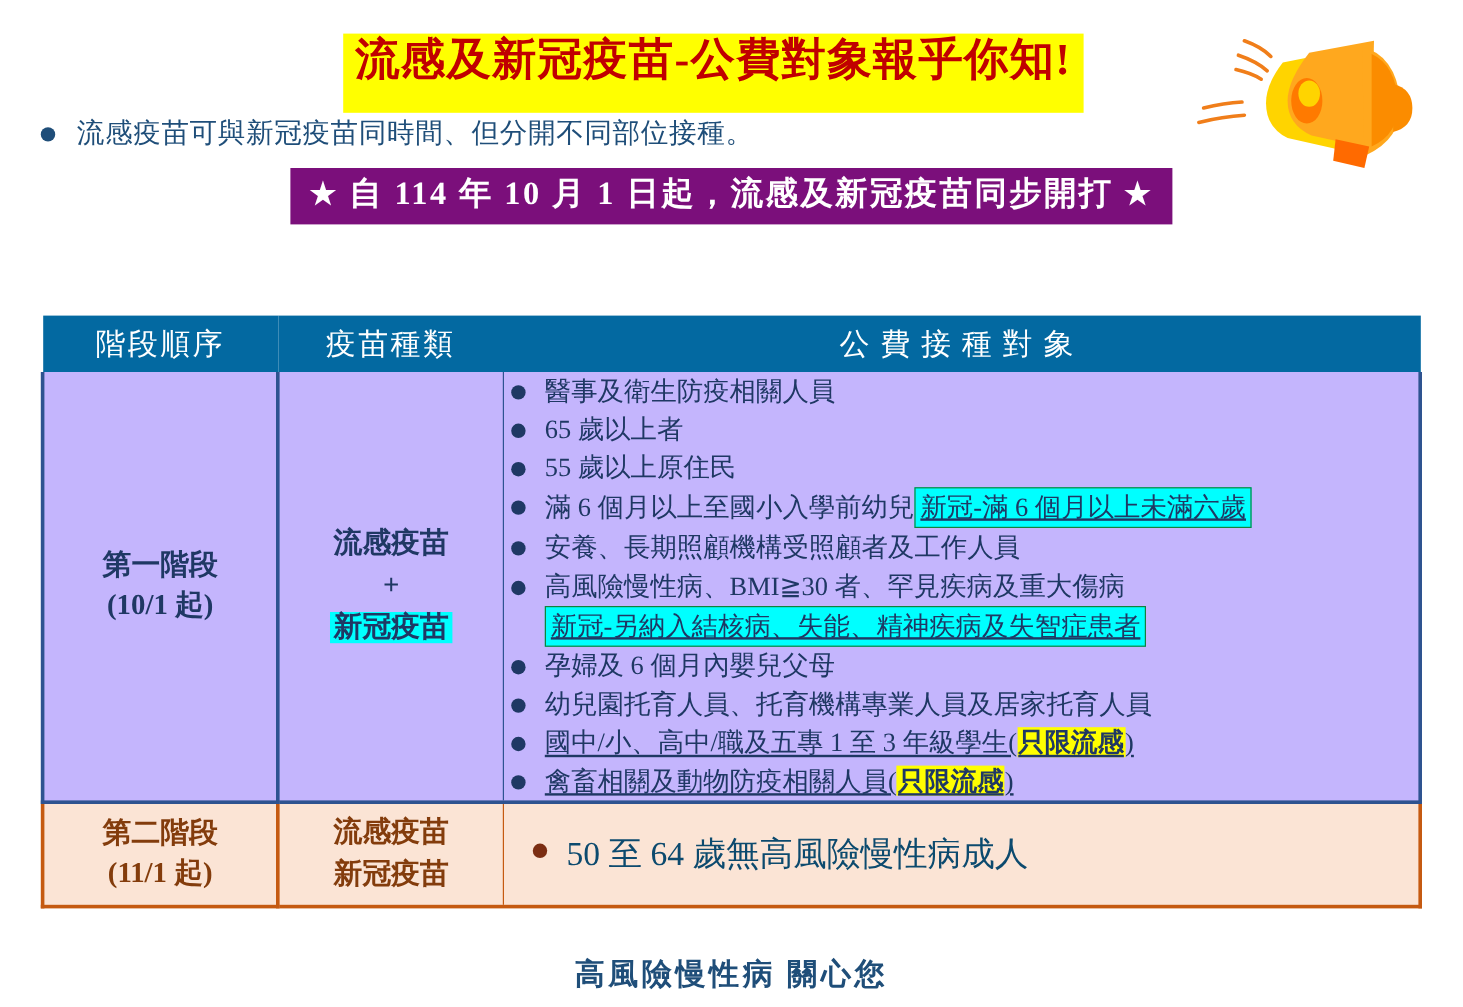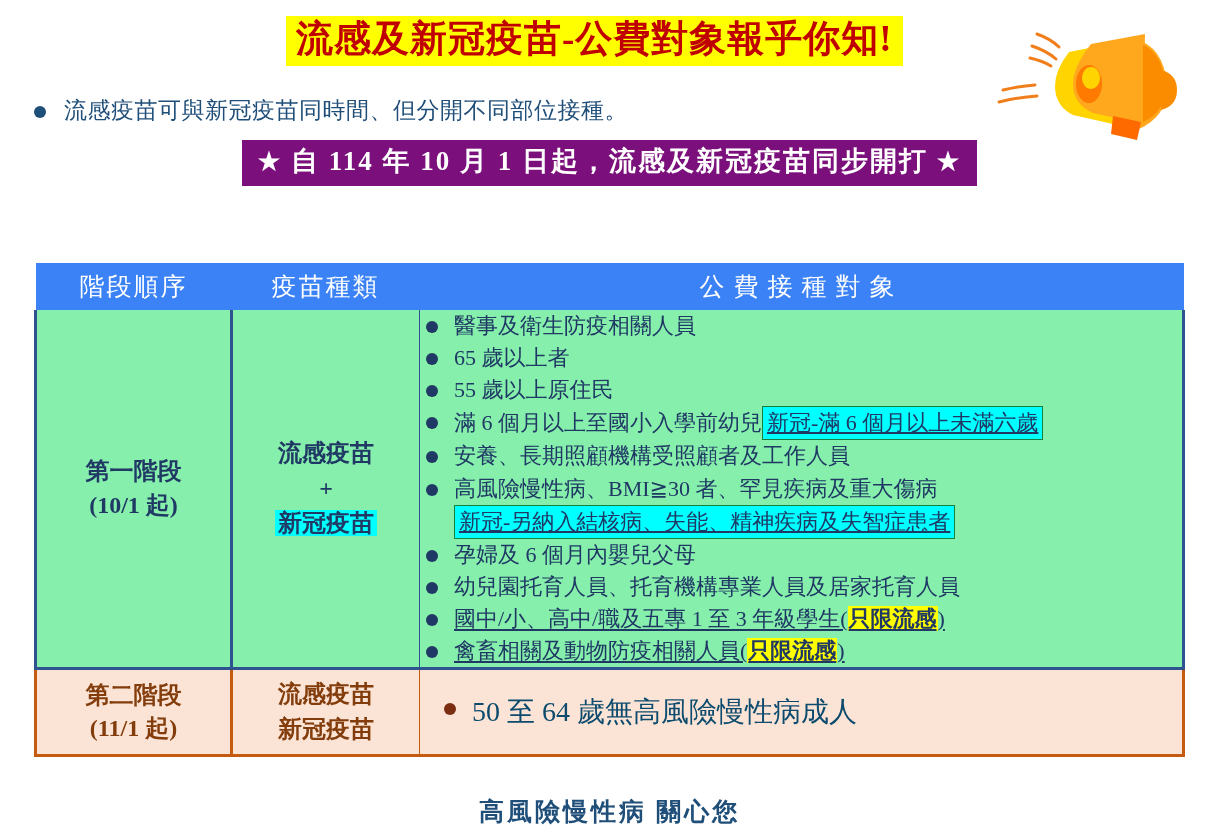--- a/index.html
+++ b/index.html
@@ -17,27 +17,27 @@
   }
 
   
   .title-row {
     position: relative;
     height: 95px;
   }
   .poster-title {
     position: absolute;
     left: 286px;
-    top: 16px;
+    top: 28px;
     background: #ffff00;
     color: #c00000;
     font-size: 37px;
     font-weight: bold;
     letter-spacing: 1px;
-    padding: 3px 10px 6px 10px;
+    padding: 3px 10px 22px 10px;
     line-height: 1.1;
     white-space: nowrap;
   }
 
   
   .megaphone {
     position: absolute;
     left: 985px;
     top: 12px;
     width: 215px;
@@ -97,35 +97,35 @@
     width: 1148px;
     border-collapse: collapse;
     table-layout: fixed;
   }
   .vax-table th,
   .vax-table td {
     vertical-align: middle;
     padding: 0;
   }
   thead th {
-    background: #3b82f6;
+    background: #0369a1;
     color: #ffffff;
     font-size: 25px;
     font-weight: normal;
     height: 47px;
     letter-spacing: 2px;
   }
   .col-stage { width: 196px; }
   .col-type  { width: 188px; }
   .col-target{ width: 764px; }
   .th-target { letter-spacing: 9px; }
 
   
   .r1 td {
-    background: #86efac;
+    background: #c4b5fd;
     border-left: 3px solid #2e5390;
     border-right: 3px solid #2e5390;
     border-bottom: 3px solid #2e5390;
     color: #1f3864;
   }
   .r1 td.mid { border-left: 1px solid #2e5390; border-right: 1px solid #2e5390; }
   .r1 td.last { border-left: 1px solid #2e5390; }
 
   .stage-label {
     text-align: center;

